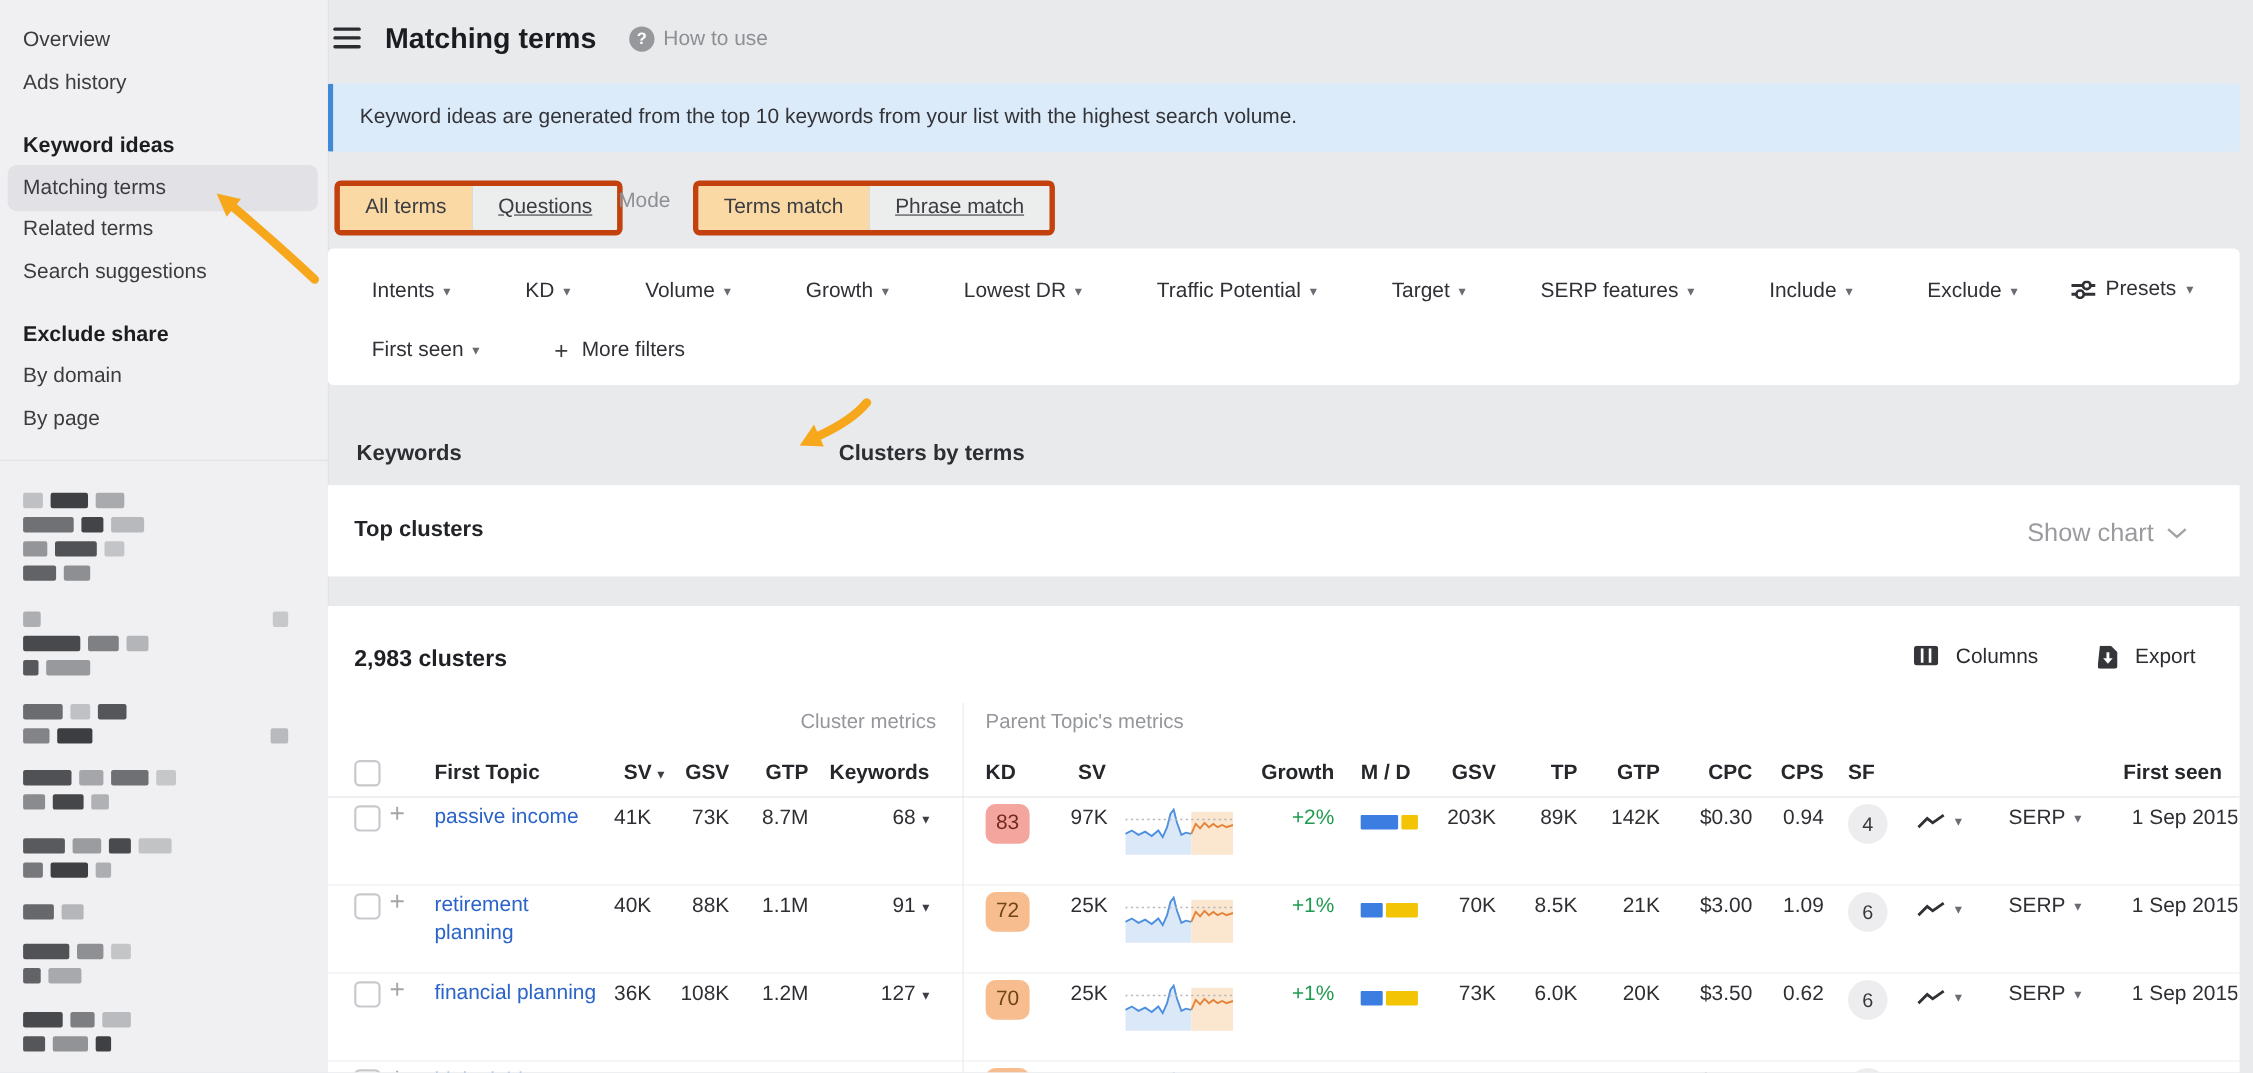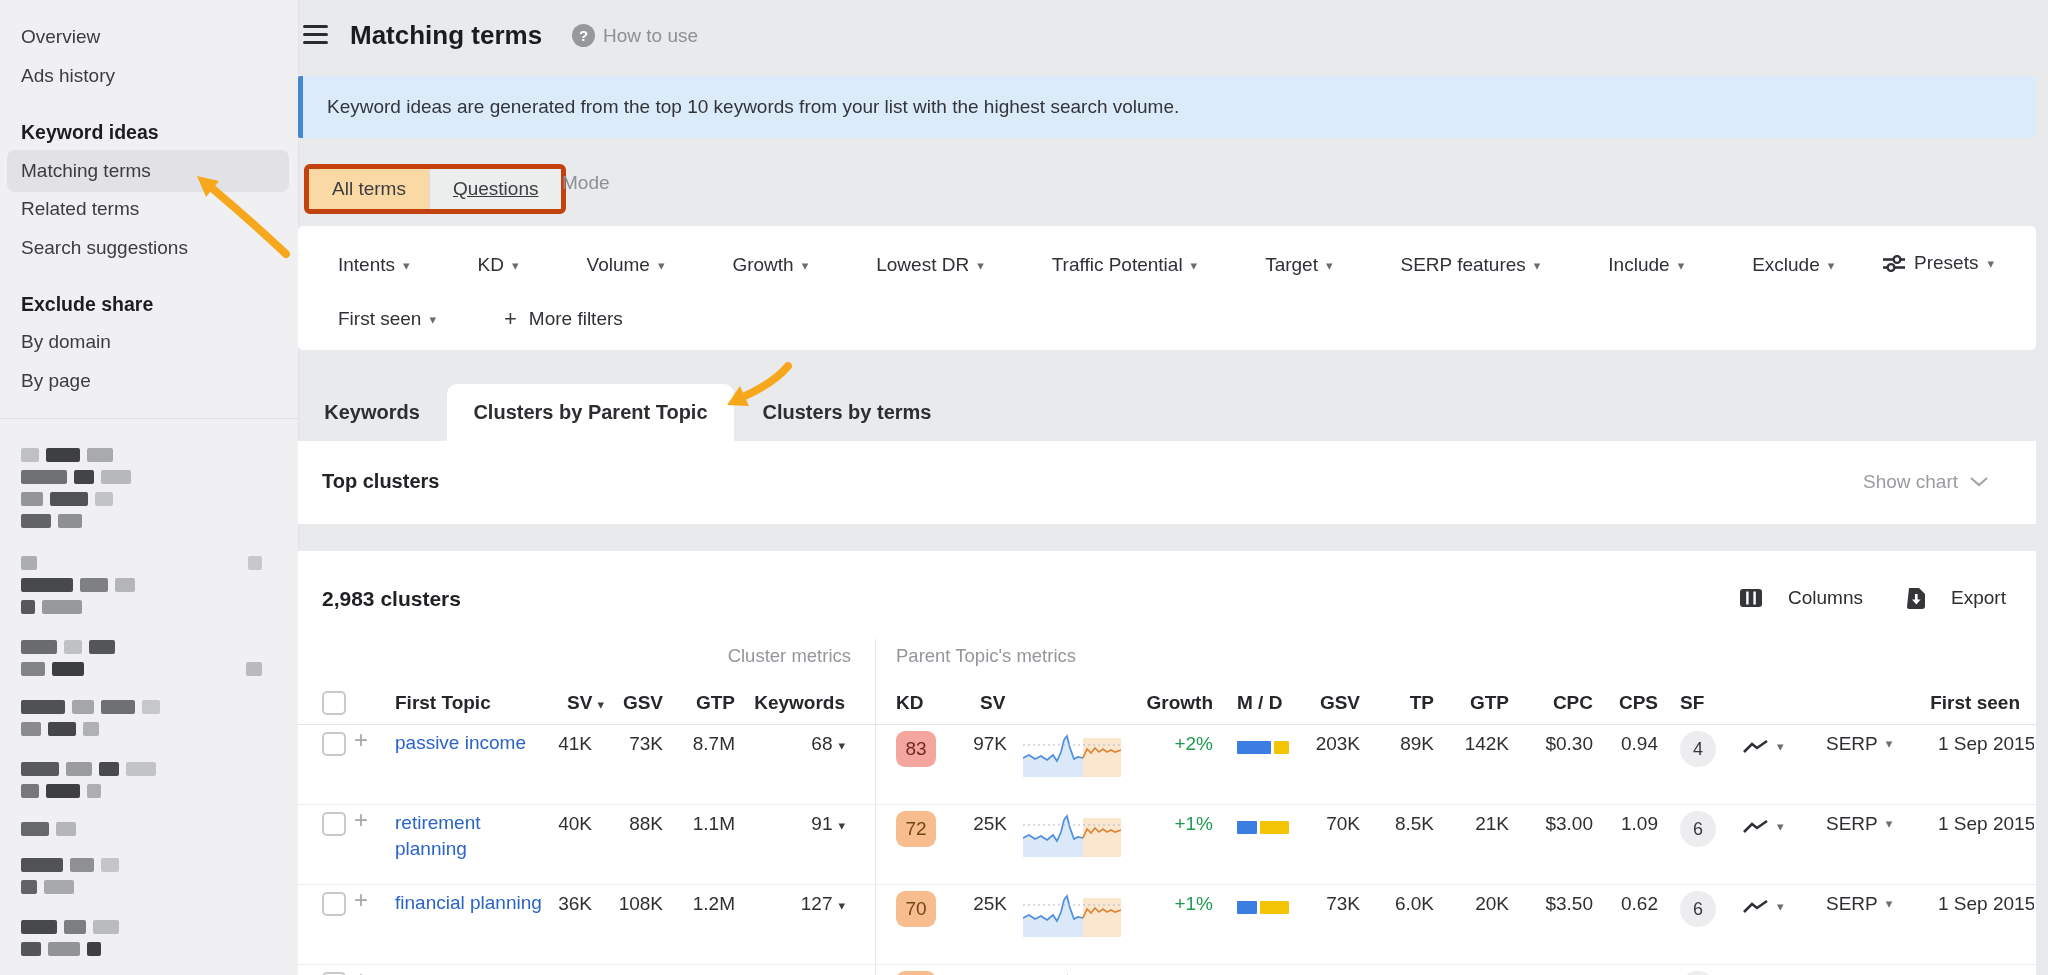--- a/index.html
+++ b/index.html
@@ -39,25 +39,25 @@
   .plus-glyph{font-size:22px;color:#3a3b40;margin-right:4px;}
   .presets{position:absolute;right:42px;top:26px;display:flex;align-items:center;gap:9px;font-size:19px;color:#303136;cursor:pointer;}
   
   .tabs{position:absolute;left:298px;top:384px;width:1738px;height:57px;}
   .tab{position:absolute;top:0;height:57px;display:flex;align-items:center;justify-content:center;
        font-size:20px;font-weight:bold;color:#2d2e32;cursor:pointer;}
   .tab.active{background:#fff;border-radius:10px 10px 0 0;}
   
   .topbar{position:absolute;left:298px;top:441px;width:1738px;height:83px;background:#fff;}
   .topbar-title{position:absolute;left:24px;top:29px;font-size:20px;font-weight:bold;color:#222327;}
-  .showchart{position:absolute;right:48px;top:30px;display:flex;align-items:center;gap:12px;font-size:19px;color:#9a9b9f;cursor:pointer;}
+  .showchart{position:absolute;right:48px;top:30px;display:flex;align-items:center;gap:12px;font-size:23px;color:#9a9b9f;cursor:pointer;}
   
   .tpanel{position:absolute;left:298px;top:551px;width:1738px;height:424px;background:#fff;overflow:hidden;}
   .count{position:absolute;left:24px;top:36px;font-size:21px;font-weight:bold;color:#1f2024;}
-  .tool-btn{position:absolute;top:36px;display:flex;align-items:center;gap:26px;font-size:19px;color:#2c2d31;cursor:pointer;}
+  .tool-btn{position:absolute;top:36px;display:flex;gap:16px;font-size:19px;color:#2c2d31;cursor:pointer;}
   .vdiv{position:absolute;left:577px;top:88px;height:336px;width:1px;background:#e9e9ec;}
   .thead{position:relative;height:173px;border-bottom:1px solid #e3e3e6;}
   .ghead{position:absolute;top:94px;font-size:18.5px;color:#95969b;}
   .g1{left:353px;width:200px;text-align:right;}
   .g2{left:598px;}
   .hc{position:absolute;top:141px;font-size:19px;font-weight:bold;color:#26272b;white-space:nowrap;cursor:pointer;}
   .num{text-align:right;}
   .trow{position:relative;height:79px;border-bottom:1px solid #eeeef1;}
   .cl{position:absolute;top:7px;font-size:19px;line-height:24px;white-space:nowrap;}
   
@@ -174,20 +174,24 @@
 <div class="banner">
   <span>Keyword ideas are generated from the top 10 keywords from your list with the highest search volume.</span>
 </div>
 
 <div class="toggles">
   <div class="tg-group" style="left:6px">
     <div class="tg-btn sel">All terms</div>
     <div class="tg-btn">Questions</div>
   </div>
   <div class="mode-label">Mode</div>
+  <div class="tg-group" style="left:332px">
+    <div class="tg-btn sel">Terms match</div>
+    <div class="tg-btn">Phrase match</div>
+  </div>
 </div>
 
 <div class="filters">
   <div class="frow" style="top:28px" id="frow1">
       <span class="f-item">
         <span>Intents</span>
         <span class="car">▾</span>
       </span>
       <span class="f-item">
         <span>KD</span>
@@ -243,21 +247,20 @@
       <line x1="0" y1="12.5" x2="22" y2="12.5" stroke="#303136" stroke-width="2.6"></line>
       <circle cx="8" cy="12.5" r="3.4" fill="#fff" stroke="#303136" stroke-width="2.4"></circle>
     </svg>
     <span>Presets</span>
     <span class="car">▾</span>
   </div>
 </div>
 
 <div class="tabs">
   <div class="tab" style="left:25px;width:98px">Keywords</div>
-  <div class="tab active" style="left:149px;width:287px">Clusters by Parent Topic</div>
   <div class="tab" style="left:462px;width:174px">Clusters by terms</div>
 </div>
 
 <div class="topbar">
   <div class="topbar-title">Top clusters</div>
   <div class="showchart">
     <span>Show chart</span>
     <svg width="18" height="10" viewBox="0 0 18 10">
       <polyline points="1,1 9,8 17,1" fill="none" stroke="#a3a4a8" stroke-width="2.2"></polyline>
     </svg>

